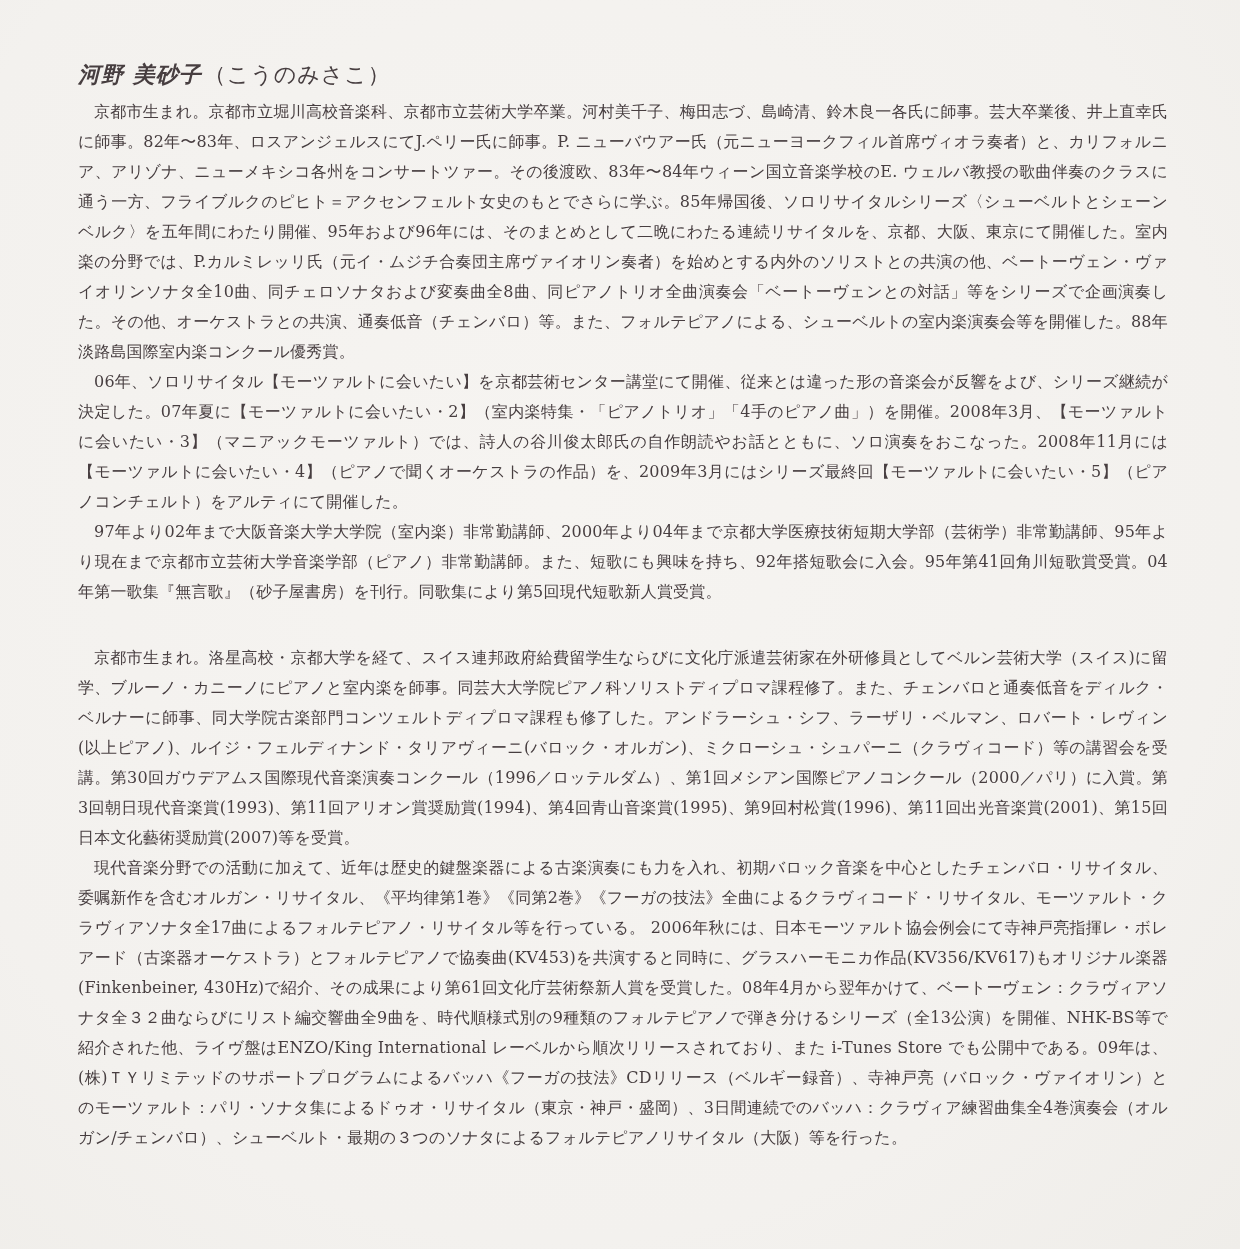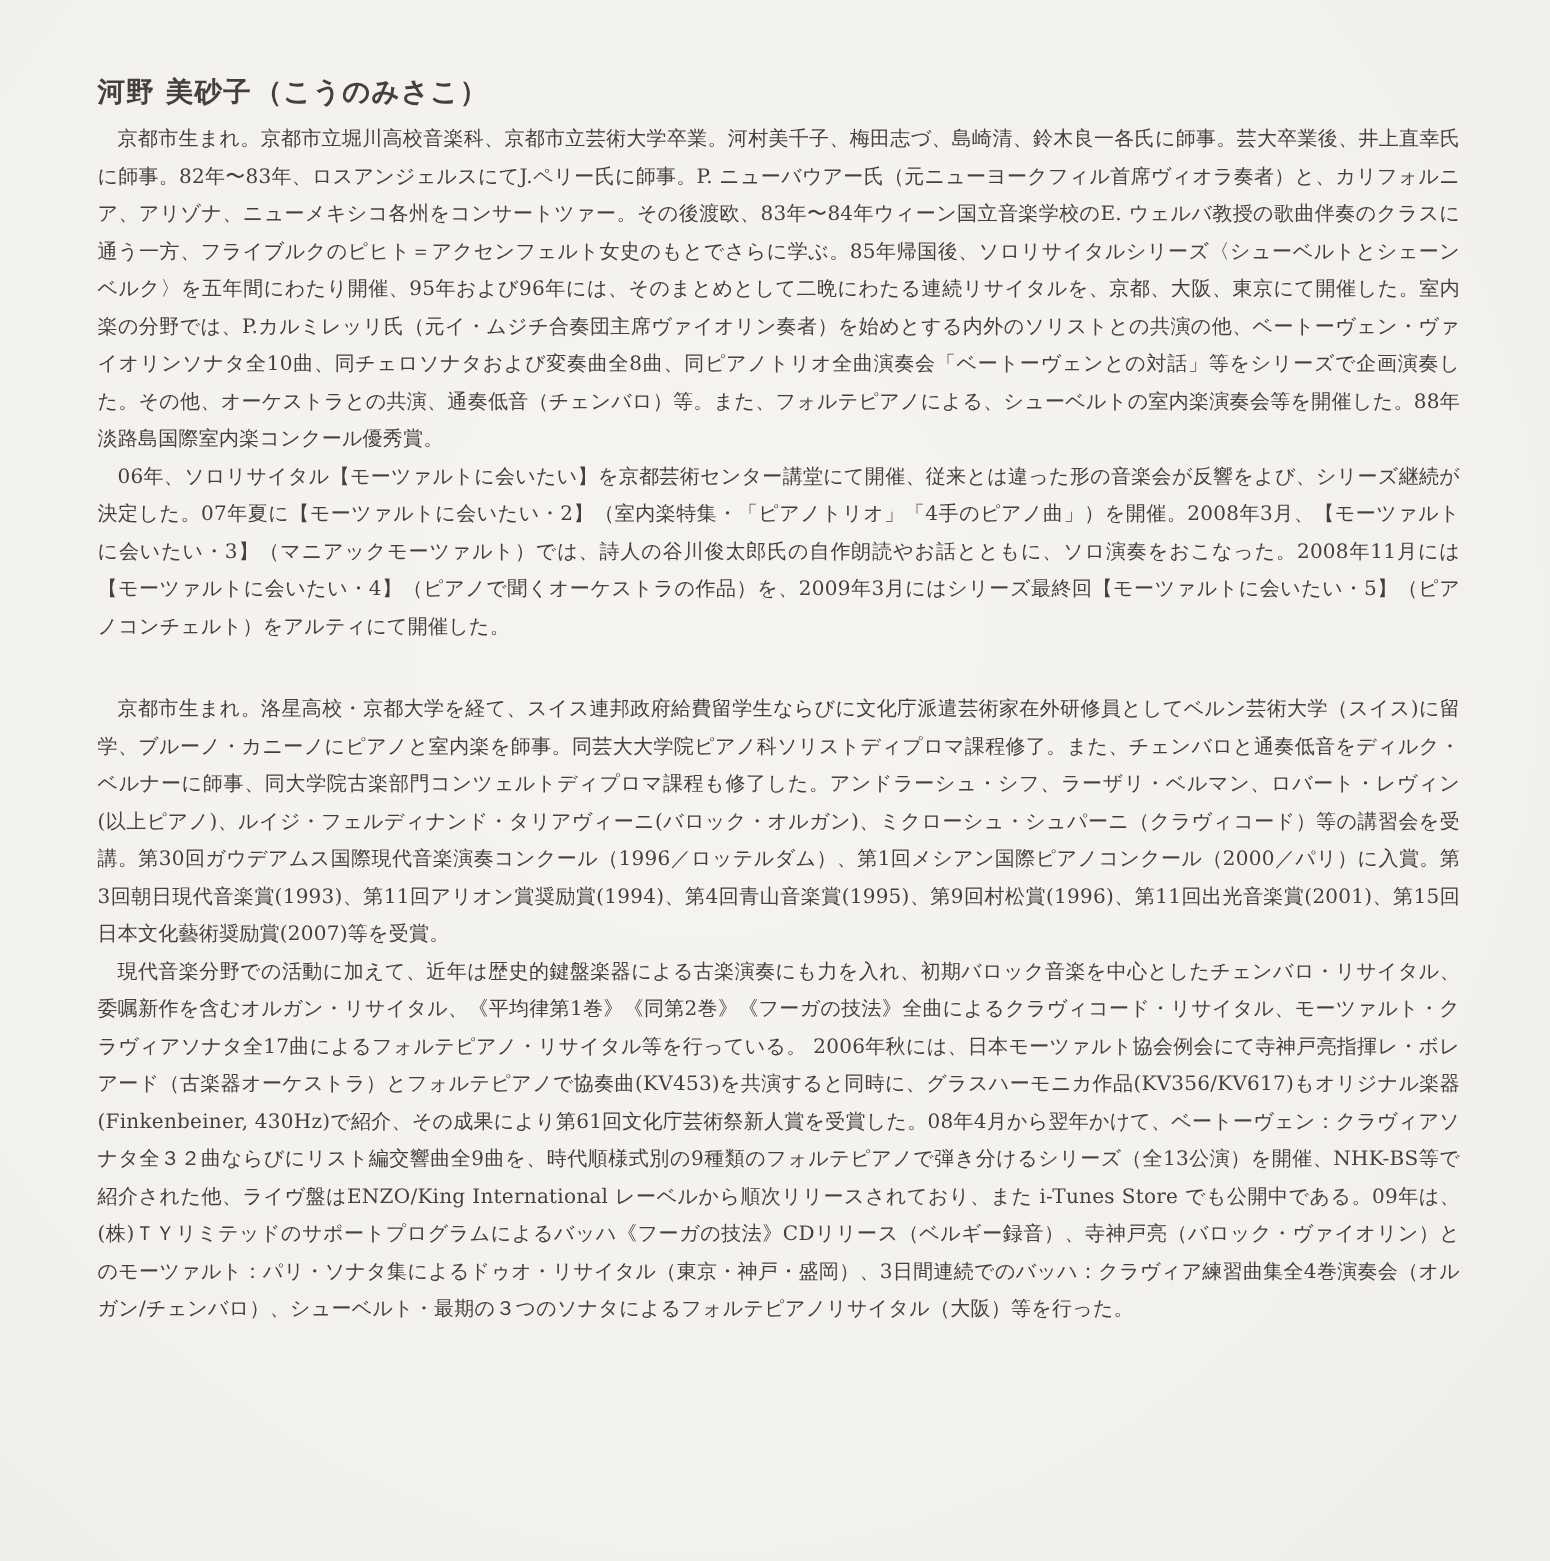--- a/index.html
+++ b/index.html
@@ -28,23 +28,24 @@
     margin-top: 36px;
   }
   .bio-heading {
     font-size: 22px;
     line-height: 32px;
     margin: 0 0 6px 0;
     letter-spacing: 1px;
   }
   .bio-name {
     font-weight: bold;
+    font-style: italic;
   }
   .bio-reading {
-    font-weight: bold;
+    font-weight: normal;
     margin-left: 2px;
   }
   .bio-paragraph {
     font-size: 16px;
     line-height: 30px;
     margin: 0;
     text-align: justify;
     text-indent: 1em;
     letter-spacing: 0.2px;
   }
@@ -52,20 +53,21 @@
 </head>
 <body>
 
 <div class="page">
   <div class="content">
 
     <section class="bio-section">
       <h2 class="bio-heading"><span class="bio-name">河野 美砂子</span><span class="bio-reading">（こうのみさこ）</span></h2>
       <p class="bio-paragraph">京都市生まれ。京都市立堀川高校音楽科、京都市立芸術大学卒業。河村美千子、梅田志づ、島崎清、鈴木良一各氏に師事。芸大卒業後、井上直幸氏に師事。82年〜83年、ロスアンジェルスにてJ.ペリー氏に師事。P. ニューバウアー氏（元ニューヨークフィル首席ヴィオラ奏者）と、カリフォルニア、アリゾナ、ニューメキシコ各州をコンサートツァー。その後渡欧、83年〜84年ウィーン国立音楽学校のE. ウェルバ教授の歌曲伴奏のクラスに通う一方、フライブルクのピヒト＝アクセンフェルト女史のもとでさらに学ぶ。85年帰国後、ソロリサイタルシリーズ〈シューベルトとシェーンベルク〉を五年間にわたり開催、95年および96年には、そのまとめとして二晩にわたる連続リサイタルを、京都、大阪、東京にて開催した。室内楽の分野では、P.カルミレッリ氏（元イ・ムジチ合奏団主席ヴァイオリン奏者）を始めとする内外のソリストとの共演の他、ベートーヴェン・ヴァイオリンソナタ全10曲、同チェロソナタおよび変奏曲全8曲、同ピアノトリオ全曲演奏会「ベートーヴェンとの対話」等をシリーズで企画演奏した。その他、オーケストラとの共演、通奏低音（チェンバロ）等。また、フォルテピアノによる、シューベルトの室内楽演奏会等を開催した。88年淡路島国際室内楽コンクール優秀賞。</p>
       <p class="bio-paragraph">06年、ソロリサイタル【モーツァルトに会いたい】を京都芸術センター講堂にて開催、従来とは違った形の音楽会が反響をよび、シリーズ継続が決定した。07年夏に【モーツァルトに会いたい・2】（室内楽特集・「ピアノトリオ」「4手のピアノ曲」）を開催。2008年3月、【モーツァルトに会いたい・3】（マニアックモーツァルト）では、詩人の谷川俊太郎氏の自作朗読やお話とともに、ソロ演奏をおこなった。2008年11月には【モーツァルトに会いたい・4】（ピアノで聞くオーケストラの作品）を、2009年3月にはシリーズ最終回【モーツァルトに会いたい・5】（ピアノコンチェルト）をアルティにて開催した。</p>
+      <p class="bio-paragraph">97年より02年まで大阪音楽大学大学院（室内楽）非常勤講師、2000年より04年まで京都大学医療技術短期大学部（芸術学）非常勤講師、95年より現在まで京都市立芸術大学音楽学部（ピアノ）非常勤講師。また、短歌にも興味を持ち、92年搭短歌会に入会。95年第41回角川短歌賞受賞。04年第一歌集『無言歌』（砂子屋書房）を刊行。同歌集により第5回現代短歌新人賞受賞。</p>
     </section>
 
     <section class="bio-section">
       <p class="bio-paragraph">京都市生まれ。洛星高校・京都大学を経て、スイス連邦政府給費留学生ならびに文化庁派遣芸術家在外研修員としてベルン芸術大学（スイス)に留学、ブルーノ・カニーノにピアノと室内楽を師事。同芸大大学院ピアノ科ソリストディプロマ課程修了。また、チェンバロと通奏低音をディルク・ベルナーに師事、同大学院古楽部門コンツェルトディプロマ課程も修了した。アンドラーシュ・シフ、ラーザリ・ベルマン、ロバート・レヴィン(以上ピアノ)、ルイジ・フェルディナンド・タリアヴィーニ(バロック・オルガン)、ミクローシュ・シュパーニ（クラヴィコード）等の講習会を受講。第30回ガウデアムス国際現代音楽演奏コンクール（1996／ロッテルダム）、第1回メシアン国際ピアノコンクール（2000／パリ）に入賞。第3回朝日現代音楽賞(1993)、第11回アリオン賞奨励賞(1994)、第4回青山音楽賞(1995)、第9回村松賞(1996)、第11回出光音楽賞(2001)、第15回日本文化藝術奨励賞(2007)等を受賞。</p>
       <p class="bio-paragraph">現代音楽分野での活動に加えて、近年は歴史的鍵盤楽器による古楽演奏にも力を入れ、初期バロック音楽を中心としたチェンバロ・リサイタル、委嘱新作を含むオルガン・リサイタル、《平均律第1巻》《同第2巻》《フーガの技法》全曲によるクラヴィコード・リサイタル、モーツァルト・クラヴィアソナタ全17曲によるフォルテピアノ・リサイタル等を行っている。 2006年秋には、日本モーツァルト協会例会にて寺神戸亮指揮レ・ボレアード（古楽器オーケストラ）とフォルテピアノで協奏曲(KV453)を共演すると同時に、グラスハーモニカ作品(KV356/KV617)もオリジナル楽器(Finkenbeiner, 430Hz)で紹介、その成果により第61回文化庁芸術祭新人賞を受賞した。08年4月から翌年かけて、ベートーヴェン：クラヴィアソナタ全３２曲ならびにリスト編交響曲全9曲を、時代順様式別の9種類のフォルテピアノで弾き分けるシリーズ（全13公演）を開催、NHK-BS等で紹介された他、ライヴ盤はENZO/King International レーベルから順次リリースされており、また i-Tunes Store でも公開中である。09年は、(株)ＴＹリミテッドのサポートプログラムによるバッハ《フーガの技法》CDリリース（ベルギー録音）、寺神戸亮（バロック・ヴァイオリン）とのモーツァルト：パリ・ソナタ集によるドゥオ・リサイタル（東京・神戸・盛岡）、3日間連続でのバッハ：クラヴィア練習曲集全4巻演奏会（オルガン/チェンバロ）、シューベルト・最期の３つのソナタによるフォルテピアノリサイタル（大阪）等を行った。</p>
     </section>
 
   </div>
 </div>
 

